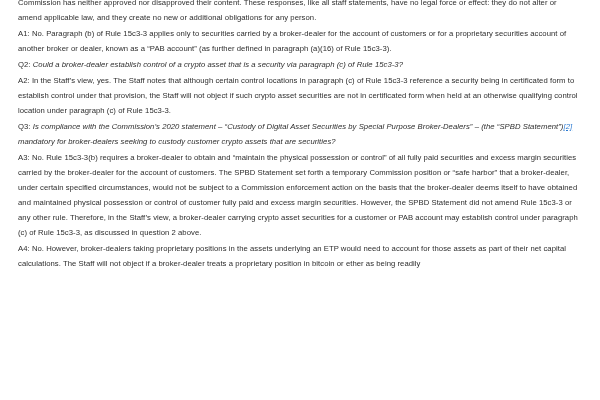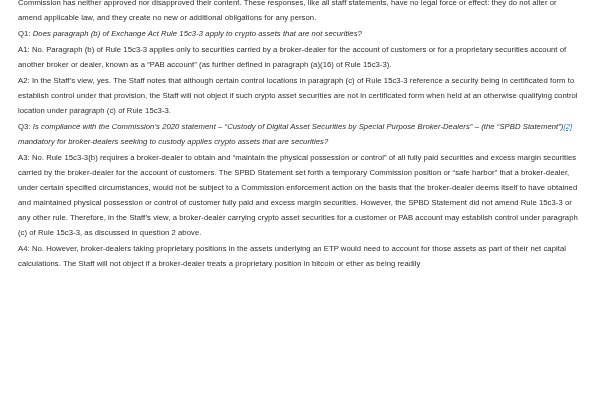--- a/index.html
+++ b/index.html
@@ -45,37 +45,37 @@
 </style>
 </head>
 <body>
 
 <main class="doc">
 
   <p>Commission has neither approved nor disapproved their content. These responses, like all staff statements, have no legal force or effect: they do not alter or amend applicable law, and they create no new or additional obligations for any person.</p>
 
 
 
-  <p class="qa q">
-    <span class="prefix">Q1:</span>
-    <em>Does paragraph (b) of Exchange Act Rule 15c3-3 apply to crypto assets that are not securities?</em>
-  </p>
   <p class="qa a">
     <span class="prefix">A1:</span>
     <span>No. Paragraph (b) of Rule 15c3-3 applies only to securities carried by a broker-dealer for the account of customers or for a proprietary securities account of another broker or dealer, known as a “PAB account” (as further defined in paragraph (a)(16) of Rule 15c3-3).</span>
   </p>
 
+  <p class="qa q">
+    <span class="prefix">Q2:</span>
+    <em>Could a broker-dealer establish control of a crypto asset that is a security via paragraph (c) of Rule 15c3-3?</em>
+  </p>
   <p class="qa a">
     <span class="prefix">A2:</span>
     <span>In the Staff’s view, yes. The Staff notes that although certain control locations in paragraph (c) of Rule 15c3-3 reference a security being in certificated form to establish control under that provision, the Staff will not object if such crypto asset securities are not in certificated form when held at an otherwise qualifying control location under paragraph (c) of Rule 15c3-3.</span>
   </p>
 
   <p class="qa q">
     <span class="prefix">Q3:</span>
-    <em>Is compliance with the Commission’s 2020 statement – “Custody of Digital Asset Securities by Special Purpose Broker-Dealers” – (the “SPBD Statement”)</em><a class="footnote-link" href="#"><em>[2]</em></a><em> mandatory for broker-dealers seeking to custody applies crypto assets that are securities?</em>
+    <em>Is compliance with the Commission’s 2020 statement – “Custody of Digital Asset Securities by Special Purpose Broker-Dealers” – (the “SPBD Statement”)</em><a class="footnote-link" href="#"><em>[2]</em></a><em> mandatory for broker-dealers seeking to custody customer crypto assets that are securities?</em>
   </p>
   <p class="qa a">
     <span class="prefix">A3:</span>
     <span>No. Rule 15c3-3(b) requires a broker-dealer to obtain and “maintain the physical possession or control” of all fully paid securities and excess margin securities carried by the broker-dealer for the account of customers. The SPBD Statement set forth a temporary Commission position or “safe harbor” that a broker-dealer, under certain specified circumstances, would not be subject to a Commission enforcement action on the basis that the broker-dealer deems itself to have obtained and maintained physical possession or control of customer fully paid and excess margin securities. However, the SPBD Statement did not amend Rule 15c3-3 or any other rule. Therefore, in the Staff’s view, a broker-dealer carrying crypto asset securities for a customer or PAB account may establish control under paragraph (c) of Rule 15c3-3, as discussed in question 2 above.</span>
   </p>
 
   <p class="qa a">
     <span class="prefix">A4:</span>
     <span>No. However, broker-dealers taking proprietary positions in the assets underlying an ETP would need to account for those assets as part of their net capital calculations. The Staff will not object if a broker-dealer treats a proprietary position in bitcoin or ether as being readily</span>
   </p>

